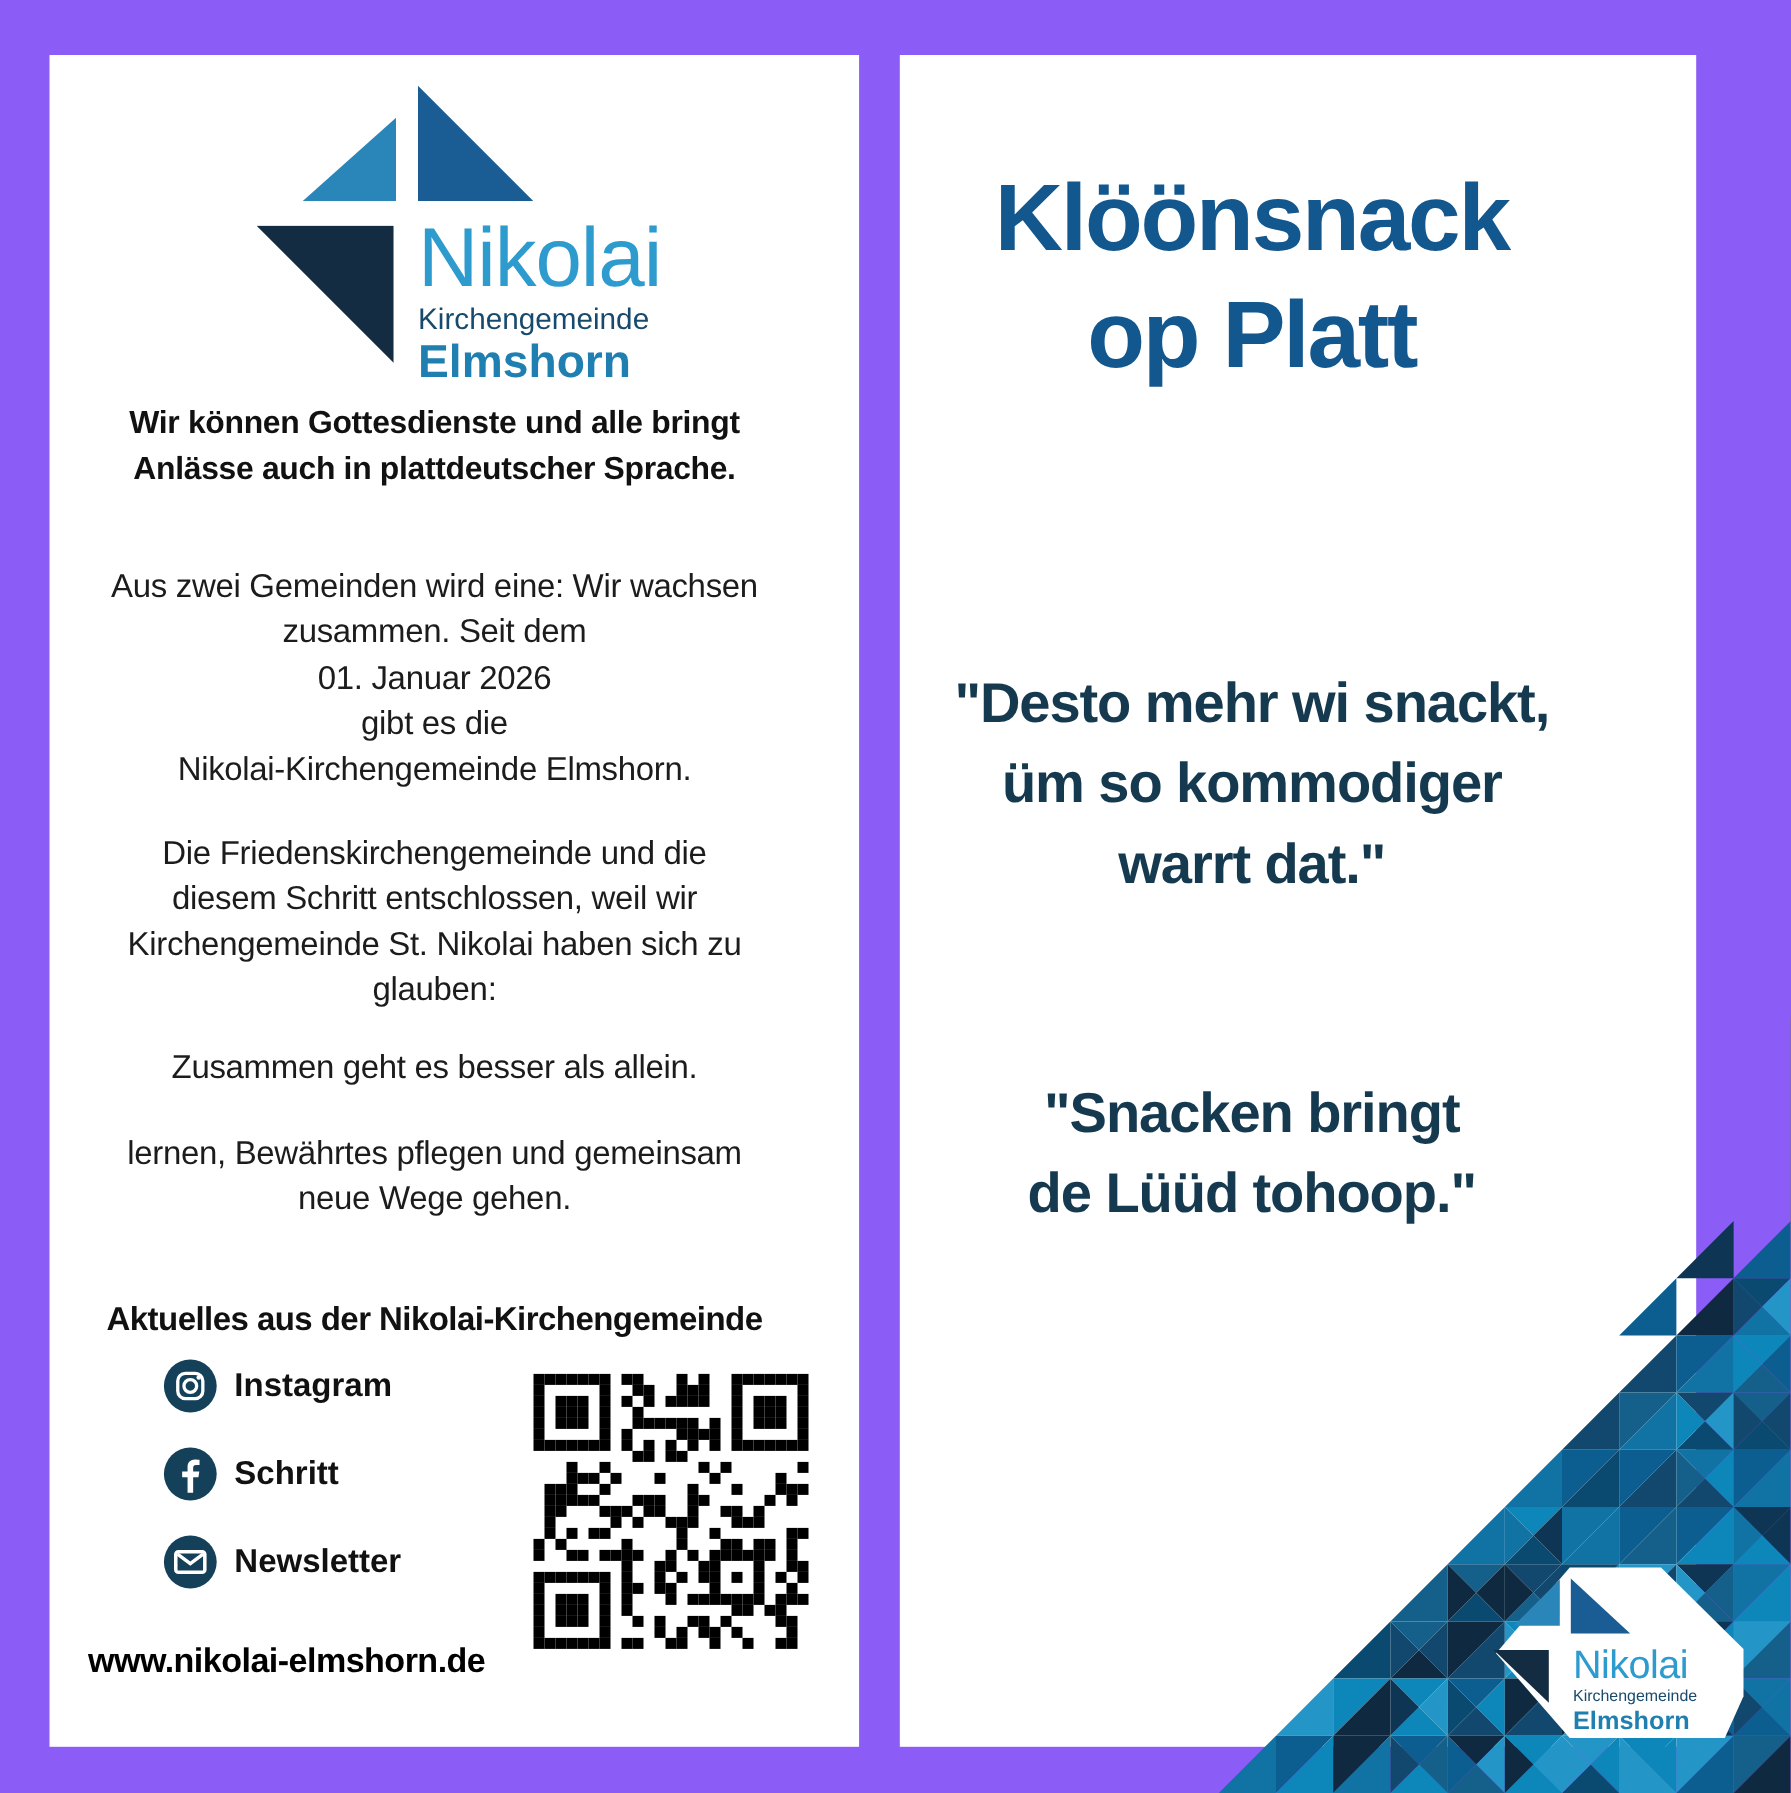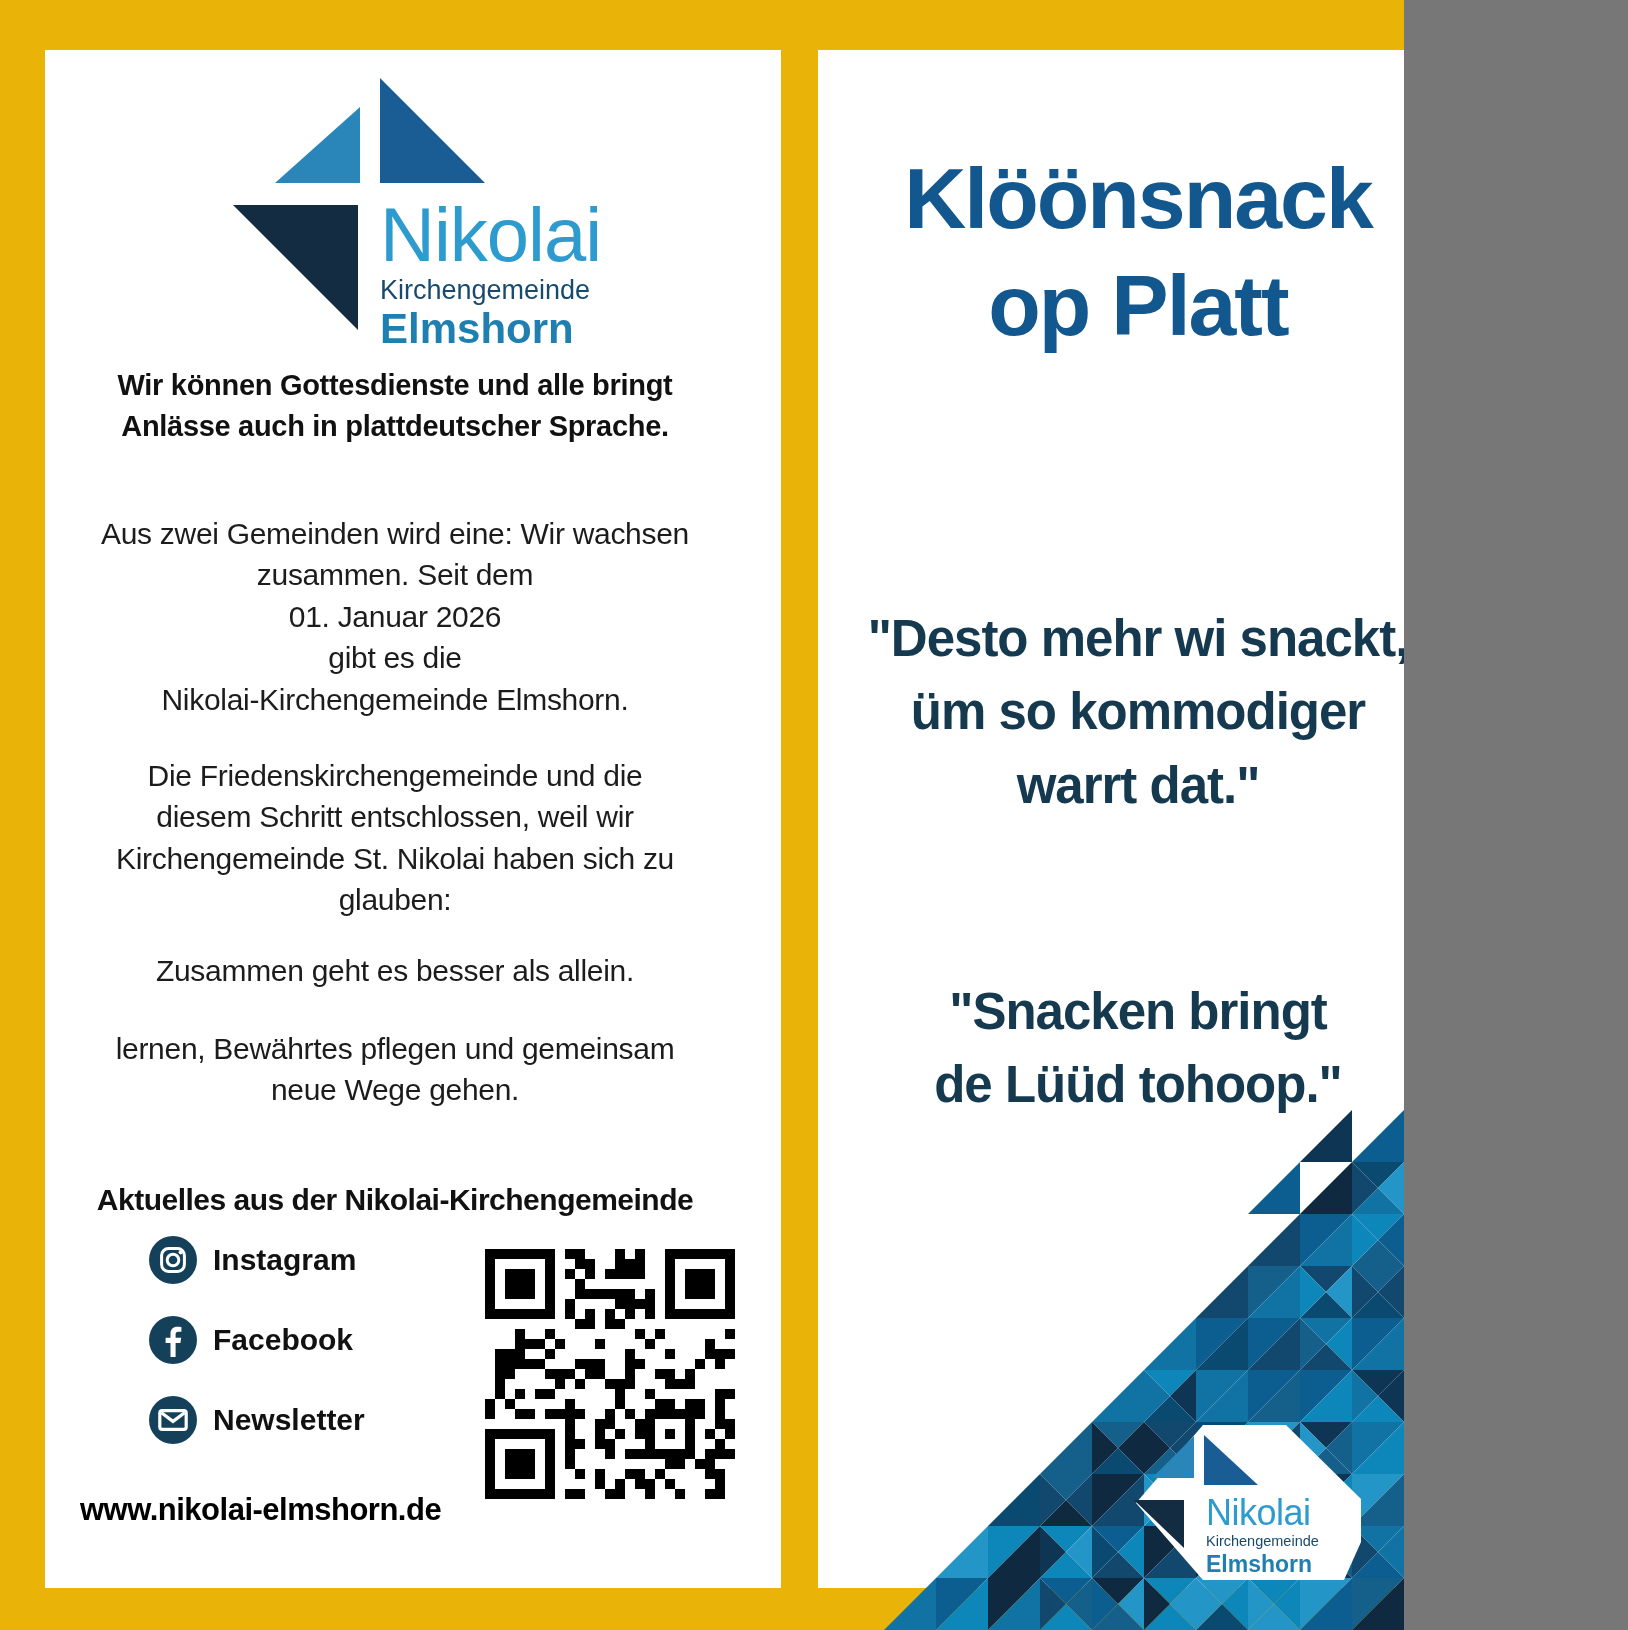--- a/index.html
+++ b/index.html
@@ -1,19 +1,19 @@
 <!DOCTYPE html>
 <html><head>
 <meta charset="utf-8">
 <style>
   html,body{margin:0;padding:0;background:#777;}
   *{box-sizing:border-box;}
   .canvas{
-    position:relative;width:1404px;height:1630px;overflow:hidden;
-    background:#eab308;
+    position:relative;width:1628px;height:1630px;overflow:hidden;
+    background:#8b5cf6;
     font-family:"Liberation Sans",sans-serif;
   }
   .panel{position:absolute;top:50px;height:1538px;background:#ffffff;}
   .panel.left{left:45px;width:736px;}
   .panel.right{left:818px;width:724px;}
 
   
   .tri{position:absolute;}
   .tri-light{left:230px;top:57px;width:85px;height:76px;background:#2a86b8;
              clip-path:polygon(0 100%,100% 100%,100% 0);}
@@ -112,21 +112,21 @@
           </svg>
         </span>
         <span class="social-label">Instagram</span>
       </div>
       <div class="social-row">
         <span class="icon-circle">
           <svg viewBox="0 0 24 24">
             <path fill="#ffffff" d="M13.3 20.5v-7h2.4l.4-2.6h-2.8V9.2c0-.75.35-1.3 1.4-1.3h1.5V5.55c-.35-.05-1.15-.15-2.05-.15-2.05 0-3.4 1.25-3.4 3.45v2.05H8.3v2.6h2.45v7z"></path>
           </svg>
         </span>
-        <span class="social-label">Facebook</span>
+        <span class="social-label">Schritt</span>
       </div>
       <div class="social-row">
         <span class="icon-circle">
           <svg viewBox="0 0 24 24" fill="none" stroke="#ffffff" stroke-width="1.6">
             <rect x="5.4" y="7.3" width="13.2" height="9.4" rx="1.2"></rect>
             <path d="M6.2 8.4 L12 12.7 L17.8 8.4"></path>
           </svg>
         </span>
         <span class="social-label">Newsletter</span>
       </div>

